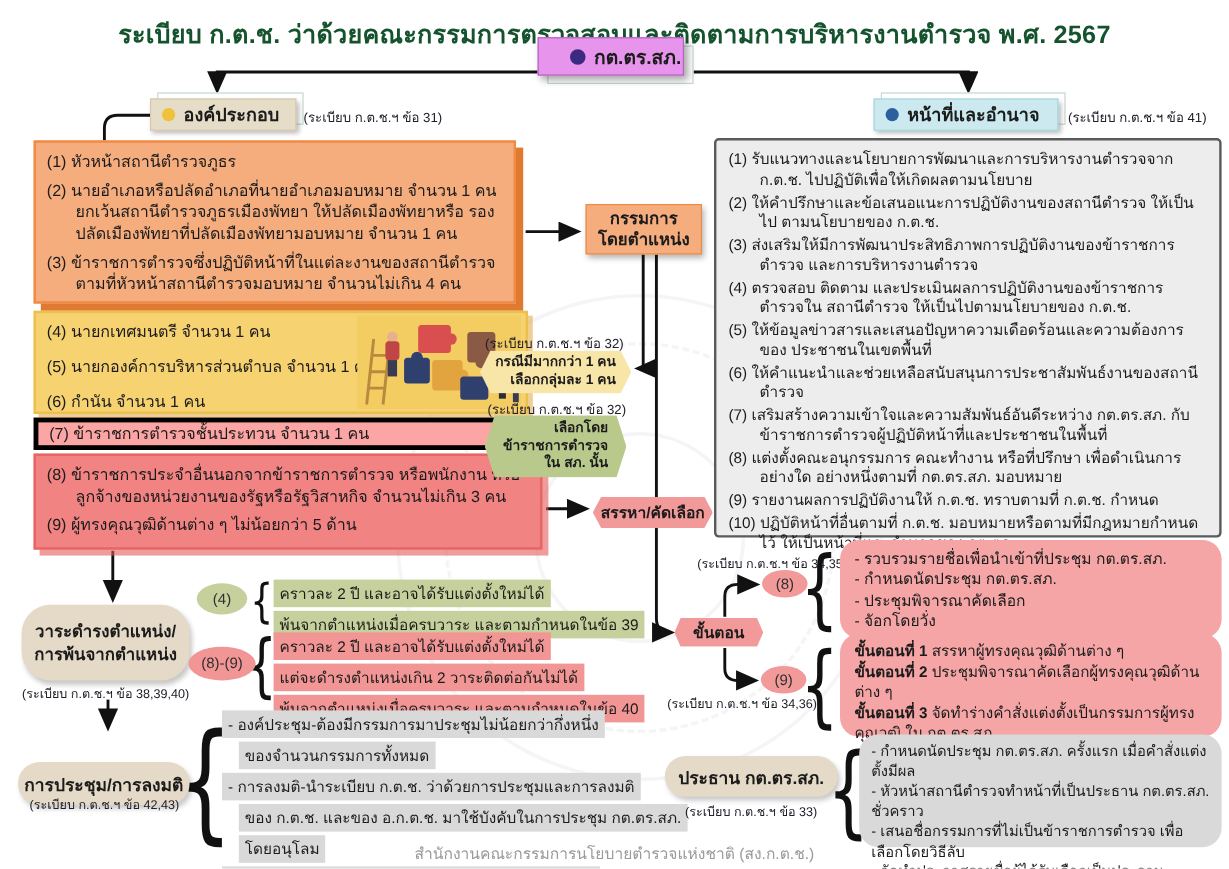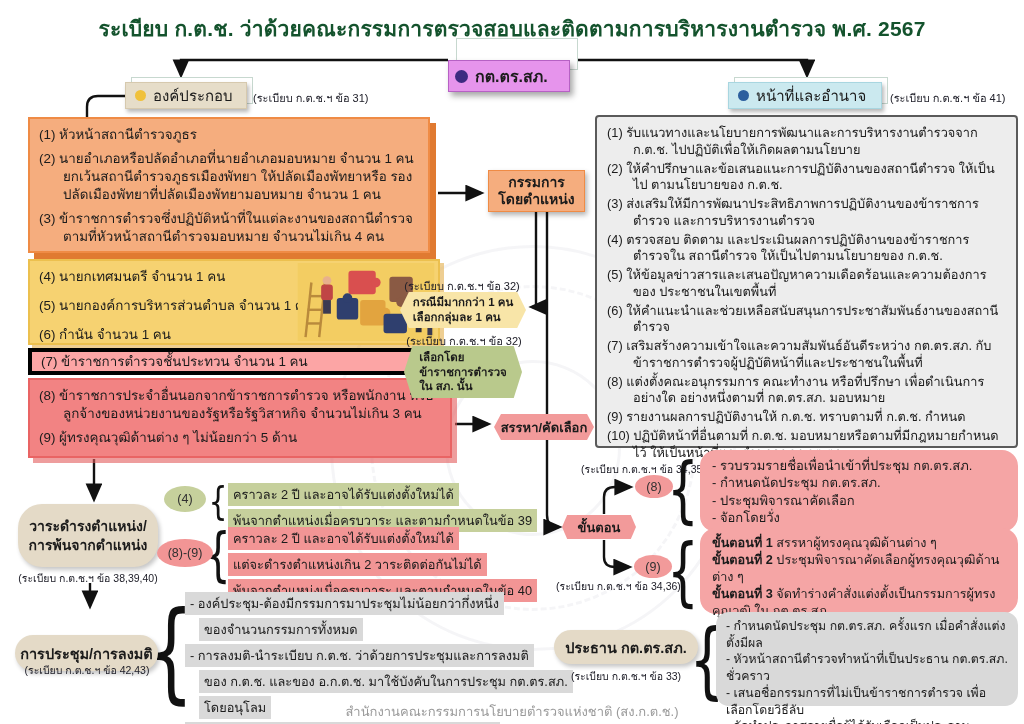--- a/index.html
+++ b/index.html
@@ -10,28 +10,28 @@
   .watermark{position:absolute;z-index:0;opacity:.55;}
   .wm-circle{position:absolute;border-radius:50%;border:3px solid #ededf1;}
   #wires{position:absolute;left:0;top:0;z-index:1;}
   .node{position:absolute;z-index:2;box-sizing:border-box;}
   .echo{position:absolute;z-index:1;background:#fff;border:1px solid #c7d8cf;box-sizing:border-box;}
 
   
   .title{left:0;right:0;top:12px;text-align:center;font-size:21px;font-weight:800;color:#14532d;letter-spacing:.2px;}
 
   
-  .center-box{left:448px;top:60px;width:122px;height:32px;background:#e694ec;border:1px solid #b661c4;
-    display:flex;align-items:center;gap:7px;padding:0 6px;font-weight:800;font-size:16px;
+  .center-box{left:448px;top:31px;width:122px;height:32px;background:#e694ec;border:1px solid #b661c4;
+    display:flex;align-items:center;gap:7px;padding:0 26px;font-weight:800;font-size:16px;
     box-shadow:3px 4px 6px rgba(0,0,0,.35);}
   .dot{width:13px;height:13px;border-radius:50%;flex:0 0 auto;}
   .dot-purple{background:#3c2a80;}
   .dot-gold{background:#f0c13a;}
   .dot-blue{background:#2d5f9e;}
-  .hdr{display:flex;align-items:center;gap:7px;padding:0 9px;font-weight:400;font-size:15px;
+  .hdr{display:flex;align-items:center;gap:7px;padding:0 9px;font-weight:700;font-size:15px;
     box-shadow:2px 3px 4px rgba(0,0,0,.28);}
   .hdr-left{left:125px;top:82px;width:122px;height:27px;background:#e6ddc9;border:1px solid #d6c9ae;}
   .hdr-right{left:728px;top:82px;width:154px;height:27px;background:#cbe9ef;border:1px solid #a8d6e0;}
   .ref{position:absolute;z-index:2;font-size:11px;color:#20202a;white-space:nowrap;}
 
   
   .comp{padding:7px 9px;font-size:13.4px;line-height:1.34;}
   .comp .it{padding-left:24px;text-indent:-24px;margin-bottom:6px;}
   .box-orange{left:28px;top:117px;width:402px;height:136px;background:#f5ad7e;border:2px solid #ef8b45;
     box-shadow:6px 6px 0 #e07a31;}
@@ -46,21 +46,21 @@
 
   
   .box-duties{left:595px;top:115px;width:423px;height:333px;background:#ededed;border:2px solid #5a5a5a;
     border-radius:4px;padding:8px 10px;font-size:12.8px;line-height:1.31;}
   .box-duties .it{padding-left:26px;text-indent:-26px;margin-bottom:2px;}
 
   
   .bypos{left:488px;top:170px;width:97px;height:42px;background:#f5ad7e;border:1.5px solid #ef8b45;
     display:flex;align-items:center;justify-content:center;text-align:center;font-weight:800;font-size:14px;
     line-height:1.25;white-space:pre-line;box-shadow:2px 3px 5px rgba(0,0,0,.3);}
-  .hex{display:flex;align-items:center;justify-content:center;text-align:left;font-weight:800;
+  .hex{display:flex;align-items:center;justify-content:center;text-align:right;font-weight:800;
     clip-path:polygon(7% 0,93% 0,100% 50%,93% 100%,7% 100%,0 50%);}
   .hex-yellow{left:400px;top:292px;width:126px;height:36px;background:#f8e5a8;font-size:11.5px;line-height:1.3;white-space:pre-line;}
   .hex-green{left:404px;top:346px;width:118px;height:52px;background:#b9c98c;font-size:11.5px;line-height:1.25;white-space:pre-line;}
   .hex-pink-sel{left:494px;top:414px;width:100px;height:26px;background:#f29a9a;font-size:13px;}
   .hex-pink-steps{left:562px;top:515px;width:74px;height:24px;background:#f29a9a;font-size:13px;}
   .badge{display:flex;align-items:center;justify-content:center;border-radius:50%;font-size:12.5px;color:#303030;}
   .badge-8{left:635px;top:475px;width:38px;height:23px;background:#f29a9a;}
   .badge-9{left:634px;top:555px;width:38px;height:23px;background:#f29a9a;}
   .badge-4{left:164px;top:486px;width:42px;height:26px;background:#c6d09c;}
   .badge-89{left:157px;top:539px;width:56px;height:28px;background:#f29595;}
@@ -70,21 +70,21 @@
     font-family:"DejaVu Sans","Liberation Sans",sans-serif;font-weight:400;}
   .brace > span{display:block;}
 
   
   .bubble{border-radius:16px;padding:7px 12px;font-size:13px;line-height:1.33;}
   .bubble-pink{background:#f5a5a5;}
   .bubble-gray{background:#d9d9d9;}
   .bub8{left:700px;top:450px;width:318px;height:82px;}
   .bub9{left:700px;top:528px;width:318px;height:86px;font-size:12.7px;}
   .bub9 b{font-weight:800;}
-  .bub-chair{left:716px;top:612px;width:302px;height:94px;font-size:12.3px;line-height:1.36;padding:6px 10px;border-radius:13px;}
+  .bub-chair{left:716px;top:612px;width:302px;height:94px;font-size:12.3px;line-height:1.36;padding:6px 10px;}
 
   
   .pill{background:#e4dac7;display:flex;align-items:center;justify-content:center;text-align:center;
     font-weight:800;box-shadow:2px 3px 4px rgba(0,0,0,.22);}
   .pill-term{left:18px;top:504px;width:140px;height:63px;border-radius:24px;font-size:14px;line-height:1.35;white-space:pre-line;}
   .pill-meet{left:15px;top:611px;width:143px;height:36px;border-radius:22px;font-size:14.5px;margin-top:24px;}
   .pill-chair{left:554px;top:630px;width:144px;height:34px;border-radius:17px;font-size:14.5px;}
 
   
   .hl{display:table;white-space:nowrap;padding:1px 5px;margin-bottom:3px;font-size:12.8px;}

